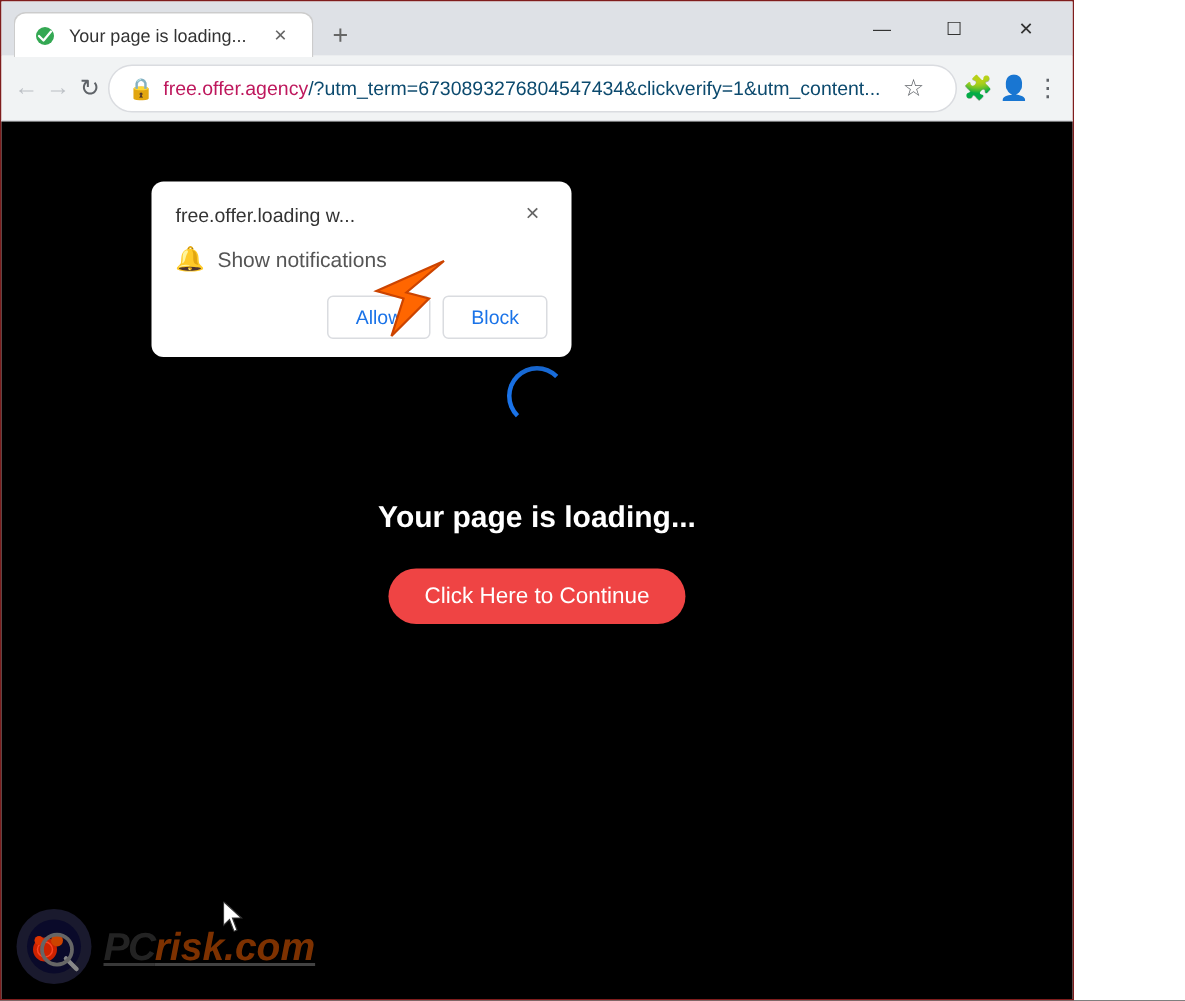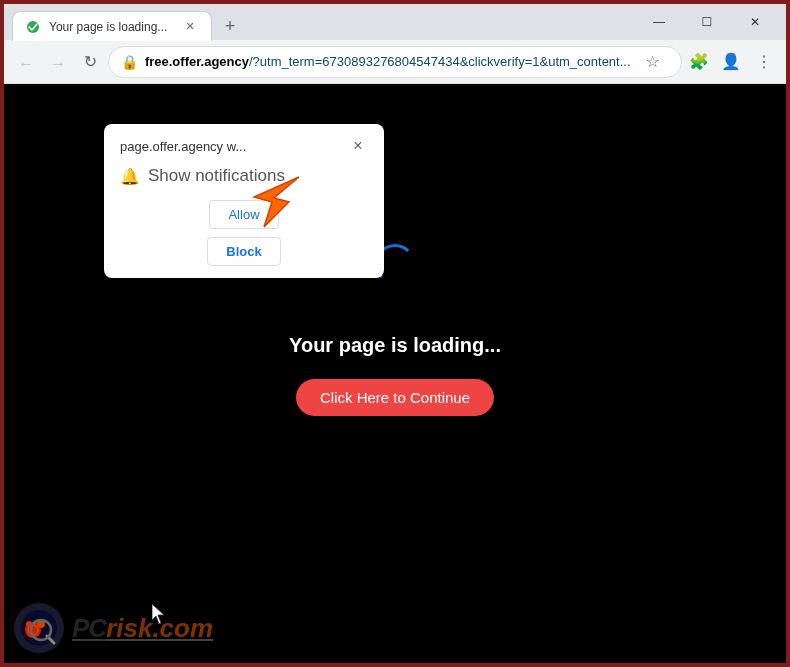--- a/index.html
+++ b/index.html
@@ -1,19 +1,19 @@
 <!DOCTYPE html>
 <html><head>
   <meta charset="utf-8">
   <style>
     * { margin: 0; padding: 0; box-sizing: border-box; }
     body { width: 790px; height: 667px; overflow: hidden; font-family: 'Segoe UI', Arial, sans-serif; background: #fff; }
 
     
-    .window { width: 790px; height: 667px; display: flex; flex-direction: column; border: 4px solid #7f1d1d; }
+    .window { width: 716px; height: 667px; display: flex; flex-direction: column; border: 1px solid #7f1d1d; }
 
     
     .titlebar {
       height: 36px; background: #dee1e6; display: flex; align-items: center;
       padding: 0 8px; gap: 0; flex-shrink: 0; position: relative;
     }
     .tab-area { display: flex; align-items: flex-end; flex: 1; height: 100%; }
     .tab {
       height: 30px; background: #fff; border-radius: 8px 8px 0 0;
       display: flex; align-items: center; padding: 0 12px; gap: 8px;
@@ -47,21 +47,21 @@
       border-radius: 50%; cursor: pointer; color: #5f6368; font-size: 16px;
     }
     .nav-btn.disabled { color: #bdc1c6; cursor: default; }
     .address-bar {
       flex: 1; height: 32px; background: #fff; border: 1px solid #dadce0;
       border-radius: 20px; display: flex; align-items: center; padding: 0 12px; gap: 6px;
       font-size: 13px; color: #333;
     }
     .lock-icon { color: #5f6368; font-size: 14px; }
     .address-text { flex: 1; overflow: hidden; text-overflow: ellipsis; white-space: nowrap; font-size: 13px; }
-    .address-text .highlight { color: #000000; font-weight: 700; }
+    .address-text .highlight { color: #be185d; font-weight: 400; }
     .address-text .rest { color: #0c4a6e; }
     .star-btn, .ext-btn, .profile-btn, .menu-btn {
       width: 32px; height: 32px; display: flex; align-items: center; justify-content: center;
       border-radius: 50%; cursor: pointer; color: #5f6368; font-size: 16px;
     }
 
     
     .content {
       flex: 1; background: #000; position: relative; overflow: hidden;
       display: flex; flex-direction: column; align-items: center; justify-content: center;
@@ -106,29 +106,29 @@
       padding: 12px 16px; min-width: 280px; z-index: 100;
     }
     .popup-header { display: flex; align-items: center; justify-content: space-between; margin-bottom: 10px; }
     .popup-site { font-size: 13px; color: #333; font-weight: 500; }
     .popup-close {
       width: 20px; height: 20px; display: flex; align-items: center; justify-content: center;
       cursor: pointer; color: #666; font-size: 16px; border-radius: 50%;
     }
     .popup-notification-row { display: flex; align-items: center; gap: 8px; margin-bottom: 14px; }
     .bell-icon { font-size: 16px; color: #555; }
-    .popup-notification-text { font-size: 17px; color: #555; }
-    .popup-buttons { display: flex; align-items: center; justify-content: flex-end; gap: 8px; flex-direction: column; }
+    .popup-notification-text { font-size: 14px; color: #555; }
+    .popup-buttons { display: flex; align-items: center; justify-content: flex-end; gap: 8px; }
     .btn-allow {
       padding: 6px 18px; font-size: 13px; color: #1a73e8; background: transparent;
       border: 1px solid #dadce0; border-radius: 4px; cursor: pointer; font-weight: 500;
     }
     .btn-block {
       padding: 6px 18px; font-size: 13px; color: #1a73e8; background: transparent;
-      border: 1px solid #dadce0; border-radius: 4px; cursor: pointer; font-weight: 700;
+      border: 1px solid #dadce0; border-radius: 4px; cursor: pointer; font-weight: 400;
     }
 
     
     .arrow-cursor {
       position: absolute; top: 88px; left: 240px; z-index: 200;
       pointer-events: none;
     }
 
     
     .mouse-cursor {
@@ -183,21 +183,21 @@
     <div class="spinner-container">
       <div class="spinner"></div>
     </div>
 
     <div class="loading-text">Your page is loading...</div>
 
     <button class="continue-btn">Click Here to Continue</button>
 
     <div class="notification-popup">
       <div class="popup-header">
-        <span class="popup-site">page.offer.agency w...</span>
+        <span class="popup-site">free.offer.loading w...</span>
         <span class="popup-close">×</span>
       </div>
       <div class="popup-notification-row">
         <span class="bell-icon">🔔</span>
         <span class="popup-notification-text">Show notifications</span>
       </div>
       <div class="popup-buttons">
         <button class="btn-allow">Allow</button>
         <button class="btn-block">Block</button>
       </div>

